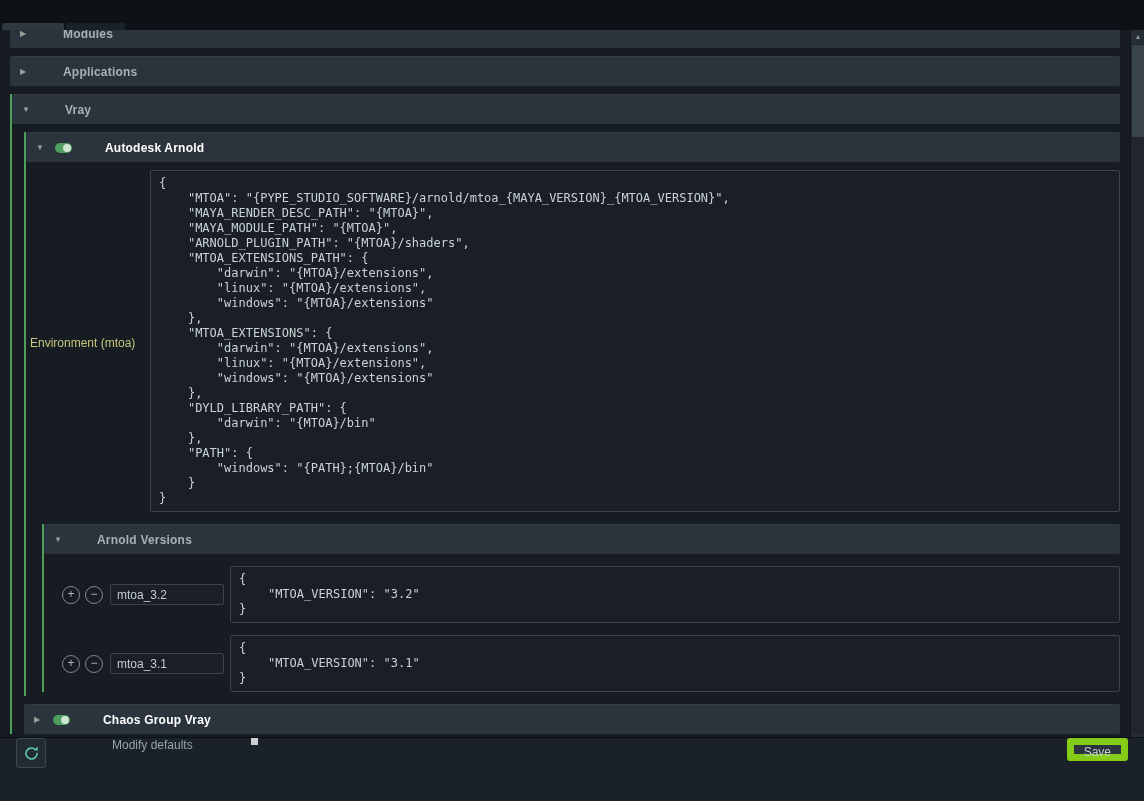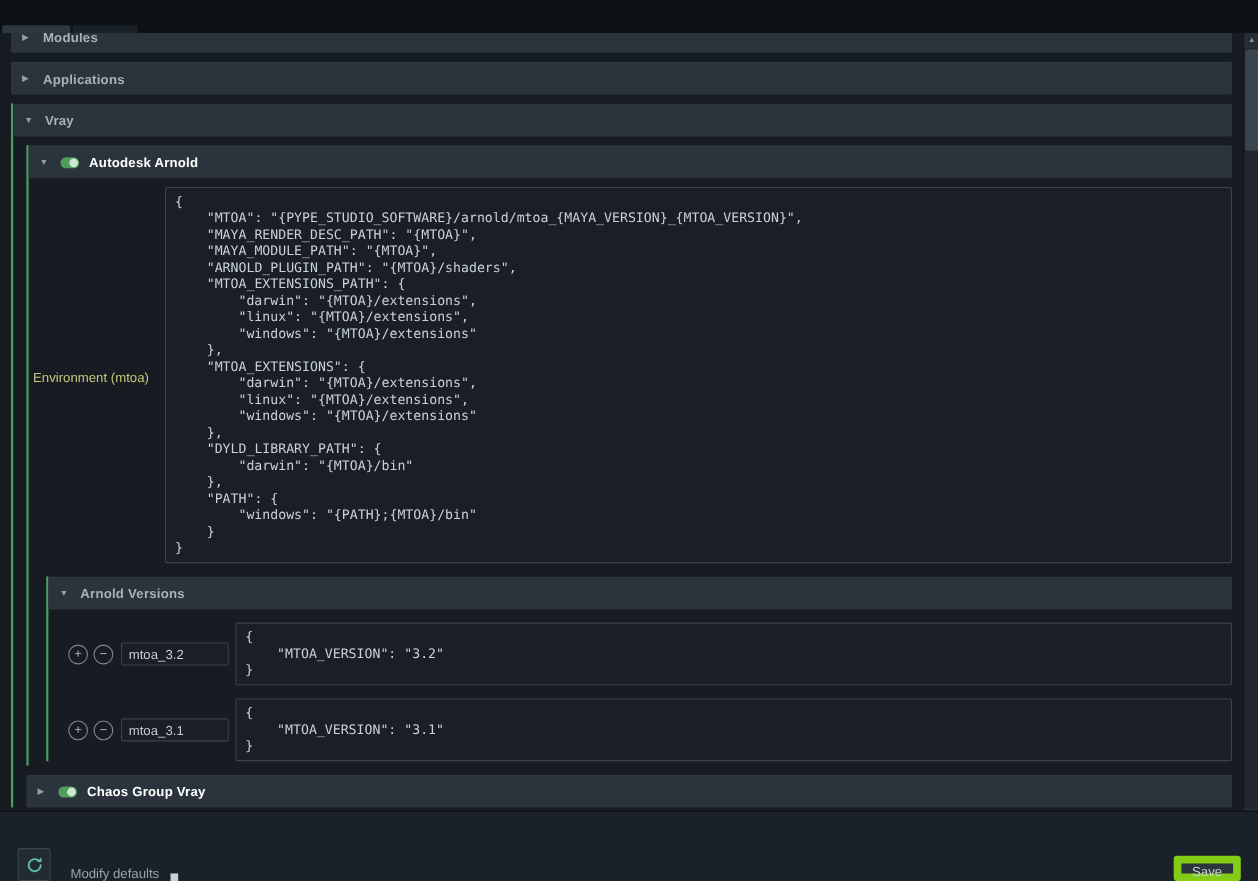--- a/index.html
+++ b/index.html
@@ -16,21 +16,21 @@
   .tab.active { background: #2e3840; color: #cdd5d9; }
 
   
   .content { position: absolute; top: 30px; left: 0; right: 0; bottom: 53px; background: #161c22; overflow: hidden; }
   .column { margin: -12px 24px 0 10px; }
 
   .section-bar { height: 30px; display: flex; align-items: center; padding: 0 10px;
                  background: #2b343c; border-radius: 2px; margin-bottom: 8px;
                  border-top: 1px solid #323c44; cursor: pointer; }
   .arrow { font-size: 8px; color: #93a29a; margin-right: 9px; width: 10px; display: inline-block; }
-  .section-title { font-size: 12px; font-weight: bold; color: #a5b2b6; letter-spacing: .2px; }
+  .section-title { font-size: 12px; font-weight: bold; color: #a5b2b6; letter-spacing: .2px; margin-left: 24px; }
   .section-title.greenish { color: #ffffff; }
 
   .group { border-left: 2px solid #4e9e5c; }
   .tools-body { padding-left: 12px; }
   .arnold-group { margin-bottom: 8px; }
   .arnold-body { padding: 0 0 4px 4px; }
 
   .env-row { display: flex; align-items: center; }
   .env-label { flex: 0 0 120px; font-size: 12px; color: #c6c77c; padding-top: 3px; }
 
@@ -41,42 +41,42 @@
   .code.big { height: 342px; }
   .code.small { height: 57px; }
 
   .versions-group { margin-left: 12px; margin-top: 12px; }
   .versions-group .section-bar { margin-bottom: 0; }
   .version-row { display: flex; align-items: center; margin: 12px 0 0 18px; }
   .circle-btn { width: 18px; height: 18px; border-radius: 50%; border: 1px solid #7e888e;
                 background: transparent; color: #aeb8bd; font-size: 12px; line-height: 15px;
                 padding: 0; margin-right: 5px; text-align: center; cursor: pointer;
                 font-family: "Liberation Sans", sans-serif; }
-  .key-input { width: 98px; height: 21px; background: #191f25; border: 1px solid #3a434b;
+  .key-input { width: 114px; height: 21px; background: #191f25; border: 1px solid #3a434b;
                border-radius: 2px; color: #c3ccd1; font-size: 12px; padding: 2px 6px;
                margin: 0 6px 0 2px; outline: none; font-family: "Liberation Sans", sans-serif; }
 
   .toggle { width: 17px; height: 10px; border-radius: 5px; background: #4e9e5c;
             display: inline-block; position: relative; margin-right: 9px; flex: 0 0 17px; }
   .toggle .knob { position: absolute; right: 1px; top: 1px; width: 8px; height: 8px;
                   border-radius: 50%; background: #cfe6d2; }
 
   
   .scrollbar { position: absolute; top: 0; right: 0; bottom: 0; width: 14px; background: #20262c;
                border-left: 1px solid #11161a; }
   .sb-arrow { position: absolute; left: 0; width: 14px; height: 14px; font-size: 7px; color: #8a949a;
               text-align: center; line-height: 14px; background: #262d34; cursor: pointer; }
   .sb-arrow.top { top: 0; }
   .sb-arrow.bottom { bottom: 0; }
   .sb-thumb { position: absolute; top: 15px; left: 1px; width: 12px; height: 92px;
               background: #3a444c; border-radius: 2px; cursor: pointer; }
 
   
   .footer { position: absolute; left: 0; right: 0; bottom: 0; height: 64px; background: #1a2128;
-            border-top: 1px solid #0c1014; display: flex; align-items: flex-end; padding: 0 16px; }
+            border-top: 1px solid #0c1014; display: flex; align-items: flex-start; padding: 0 16px; gap: 48px; }
   .refresh-btn { width: 30px; height: 30px; border-radius: 3px; background: #222b32;
                  border: 1px solid #3c464e; display: flex; align-items: center; justify-content: center;
                  cursor: pointer; padding: 0; }
   .modify-label { margin-left: 18px; font-size: 12px; color: #98a3a8; }
   .modify-check { width: 7px; height: 7px; background: #c9d1d5; display: inline-block; margin-left: 10px; }
   .footer-spacer { flex: 1; }
   .save-btn { min-width: 36px; height: 23px; background: #2a343c; border: 7px solid #84cc16;
               border-radius: 3px; color: #c6cfd3; font-size: 12px; padding: 0 10px; cursor: pointer;
               font-family: "Liberation Sans", sans-serif; }
 </style>

